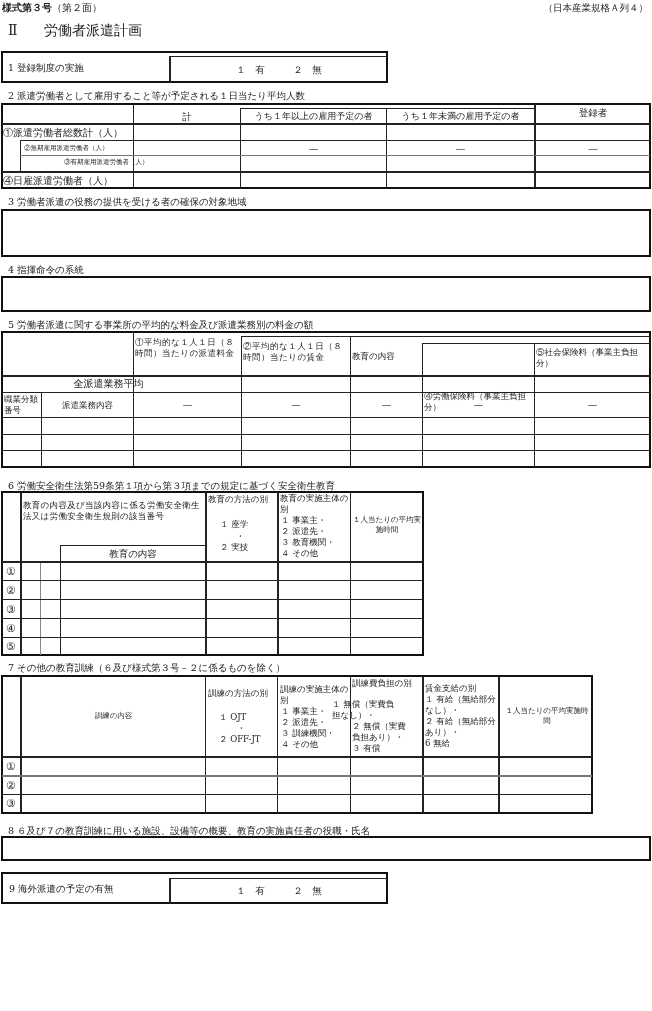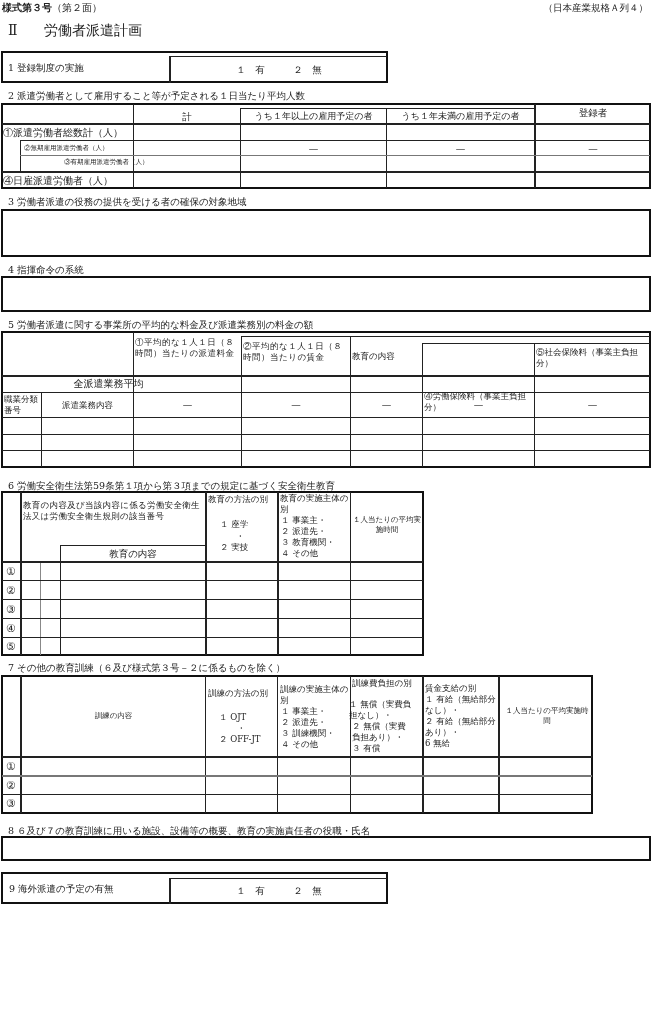--- a/index.html
+++ b/index.html
@@ -151,21 +151,21 @@
 <div class="abs sm" style="left:208px;top:688px;width:68px;white-space:normal;">訓練の方法の別</div>
 <div class="abs sm" style="left:219px;top:712px;">１ OJT</div>
 <div class="abs sm" style="left:237px;top:723px;">・</div>
 <div class="abs sm" style="left:219px;top:734px;">２ OFF-JT</div>
 <div class="abs sm" style="left:280px;top:684px;width:70px;white-space:normal;">訓練の実施主体の別</div>
 <div class="abs sm" style="left:281px;top:706px;">１ 事業主・</div>
 <div class="abs sm" style="left:281px;top:717px;">２ 派遣先・</div>
 <div class="abs sm" style="left:281px;top:728px;">３ 訓練機関・</div>
 <div class="abs sm" style="left:281px;top:739px;">４ その他</div>
 <div class="abs sm" style="left:352px;top:678px;width:70px;white-space:normal;">訓練費負担の別</div>
-<div class="abs sm" style="left:349px;top:699px;width:70px;white-space:normal;">１ 無償（実費負担なし）・</div>
+<div class="abs sm" style="left:332px;top:699px;width:70px;white-space:normal;">１ 無償（実費負担なし）・</div>
 <div class="abs sm" style="left:352px;top:721px;width:62px;white-space:normal;">２ 無償（実費負担あり）・</div>
 <div class="abs sm" style="left:352px;top:743px;">３ 有償</div>
 <div class="abs sm" style="left:425px;top:683px;width:72px;white-space:normal;">賃金支給の別</div>
 <div class="abs sm" style="left:425px;top:694px;width:72px;white-space:normal;">１ 有給（無給部分なし）・</div>
 <div class="abs sm" style="left:425px;top:716px;width:72px;white-space:normal;">２ 有給（無給部分あり）・</div>
 <div class="abs sm" style="left:425px;top:738px;">6 無給</div>
 <div class="abs c" style="left:502px;top:706px;width:90px;font-size:7.5px;line-height:1.3;white-space:normal;">１人当たりの平均実施時間</div>
 
 <div class="abs t c" style="left:2px;top:760px;width:18px;font-size:11px;">①</div>
 <div class="abs t c" style="left:2px;top:779px;width:18px;font-size:11px;">②</div>

